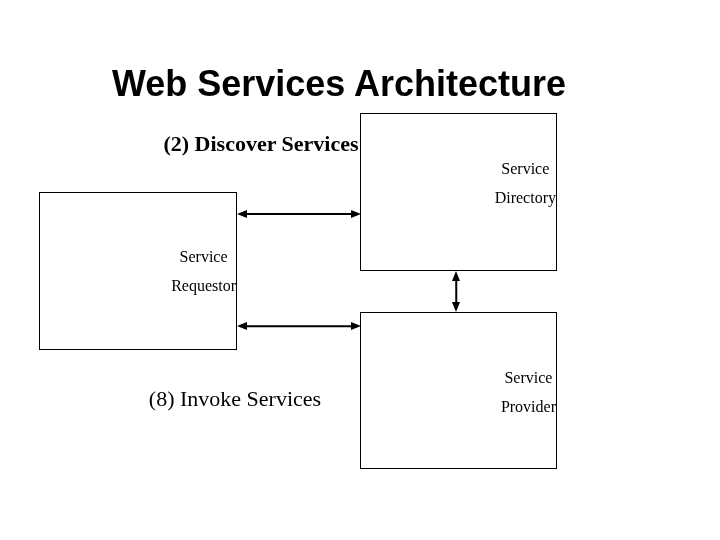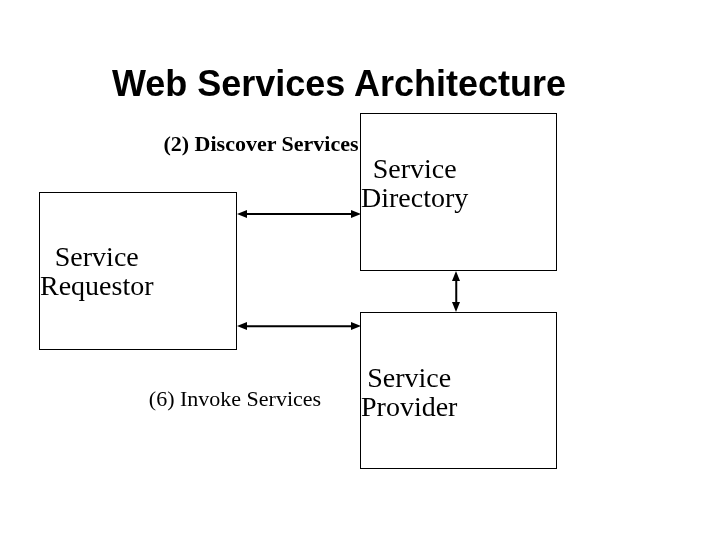--- a/index.html
+++ b/index.html
@@ -31,23 +31,23 @@
     white-space: nowrap;
     margin-top: 25px;
   }
   .dbox {
     position: absolute;
     box-sizing: border-box;
     border: 1.5px solid #000000;
     background: #ffffff;
     display: flex;
     align-items: center;
-    justify-content: flex-start;
+    justify-content: flex-end;
     text-align: center;
-    font-size: 28px;
+    font-size: 16px;
     line-height: 29px;
     white-space: pre-line;
   }
   .box-requestor { left: 39px;  top: 192px; width: 198px; height: 158px; }
   .box-directory { left: 360px; top: 113px; width: 197px; height: 158px; padding-bottom: 18px; }
   .box-provider  { left: 360px; top: 312px; width: 197px; height: 157px; padding-top: 2px; }
 
   .annotation {
     position: absolute;
     font-size: 22px;
@@ -139,15 +139,15 @@
     <div class="shaft-h"></div>
     <div class="head head-left"></div>
     <div class="head head-right"></div>
   </div>
 
   <div class="dbox box-provider">
     <span>Service
 Provider</span>
   </div>
 
-  <div class="annotation ann-invoke">(6) Invoke Services</div>
+  <div class="annotation ann-invoke">(8) Invoke Services</div>
 
 </div>
 
 </body></html>

